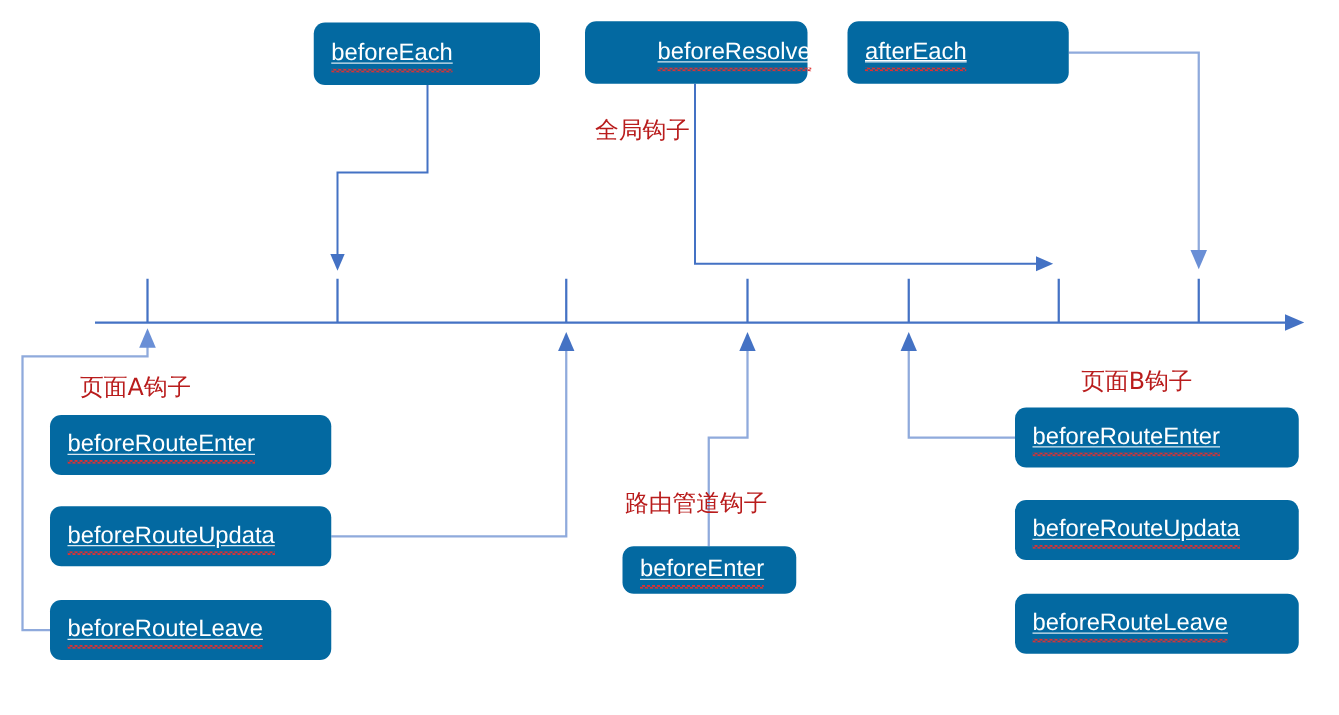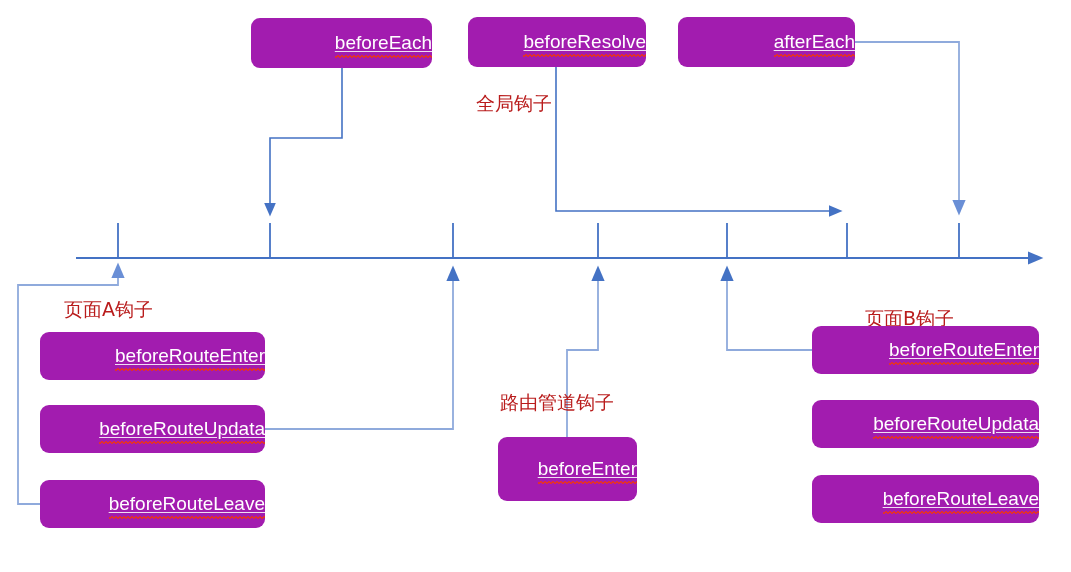--- a/index.html
+++ b/index.html
@@ -18,27 +18,26 @@
   svg.wires {
     position: absolute;
     left: 0;
     top: 0;
     width: 1071px;
     height: 572px;
     pointer-events: none;
   }
   .node {
     position: absolute;
-    background: #a21caf;
+    background: #0369a1;
     border-radius: 9px;
     box-sizing: border-box;
     display: flex;
     align-items: center;
     color: #ffffff;
-    justify-content: flex-end;
   }
   .node .node-label {
     font-size: 19px;
     color: #ffffff;
     padding-left: 14px;
     white-space: nowrap;
     text-decoration: underline;
     text-decoration-color: rgba(255,255,255,0.85);
     text-underline-offset: 2px;
     position: relative;
@@ -106,47 +105,47 @@
 
     <path d="M812,350 L727,350 L727,273" fill="none" stroke="#8FAADC" stroke-width="1.8" marker-end="url(#arrDark)"></path>
   </svg>
 
   <div class="cjk-label" style="left:476px; top:91px;">全局钩子</div>
 
   <div class="cjk-label" style="left:64px; top:297px;">页面A钩子</div>
 
   <div class="cjk-label" style="left:500px; top:390px;font-family:Liberation Mono, monospace;">路由管道钩子</div>
 
-  <div class="cjk-label" style="left:865px; top:306px;text-decoration:underline;">页面B钩子</div>
+  <div class="cjk-label" style="left:865px; top:292px;">页面B钩子</div>
 
   <div class="node" style="left:251px; top:18px; width:181px; height:50px;">
     <span class="node-label">beforeEach</span>
   </div>
 
-  <div class="node" style="left:468px; top:17px; width:178px; height:50px;">
+  <div class="node" style="left:468px; top:17px; width:178px; height:50px;padding-left:44px;">
     <span class="node-label">beforeResolve</span>
   </div>
 
-  <div class="node" style="left:678px; top:17px; width:177px; height:50px;">
+  <div class="node" style="left:678px; top:17px; width:177px; height:50px;text-decoration:underline;">
     <span class="node-label">afterEach</span>
   </div>
 
   <div class="node" style="left:40px; top:332px; width:225px; height:48px;">
     <span class="node-label">beforeRouteEnter</span>
   </div>
 
   <div class="node" style="left:40px; top:405px; width:225px; height:48px;">
     <span class="node-label">beforeRouteUpdata</span>
   </div>
 
   <div class="node" style="left:40px; top:480px; width:225px; height:48px;">
     <span class="node-label">beforeRouteLeave</span>
   </div>
 
-  <div class="node" style="left:498px; top:437px; width:139px; height:64px;">
+  <div class="node" style="left:498px; top:437px; width:139px; height:38px;">
     <span class="node-label">beforeEnter</span>
   </div>
 
   <div class="node" style="left:812px; top:326px; width:227px; height:48px;">
     <span class="node-label">beforeRouteEnter</span>
   </div>
 
   <div class="node" style="left:812px; top:400px; width:227px; height:48px;">
     <span class="node-label">beforeRouteUpdata</span>
   </div>

